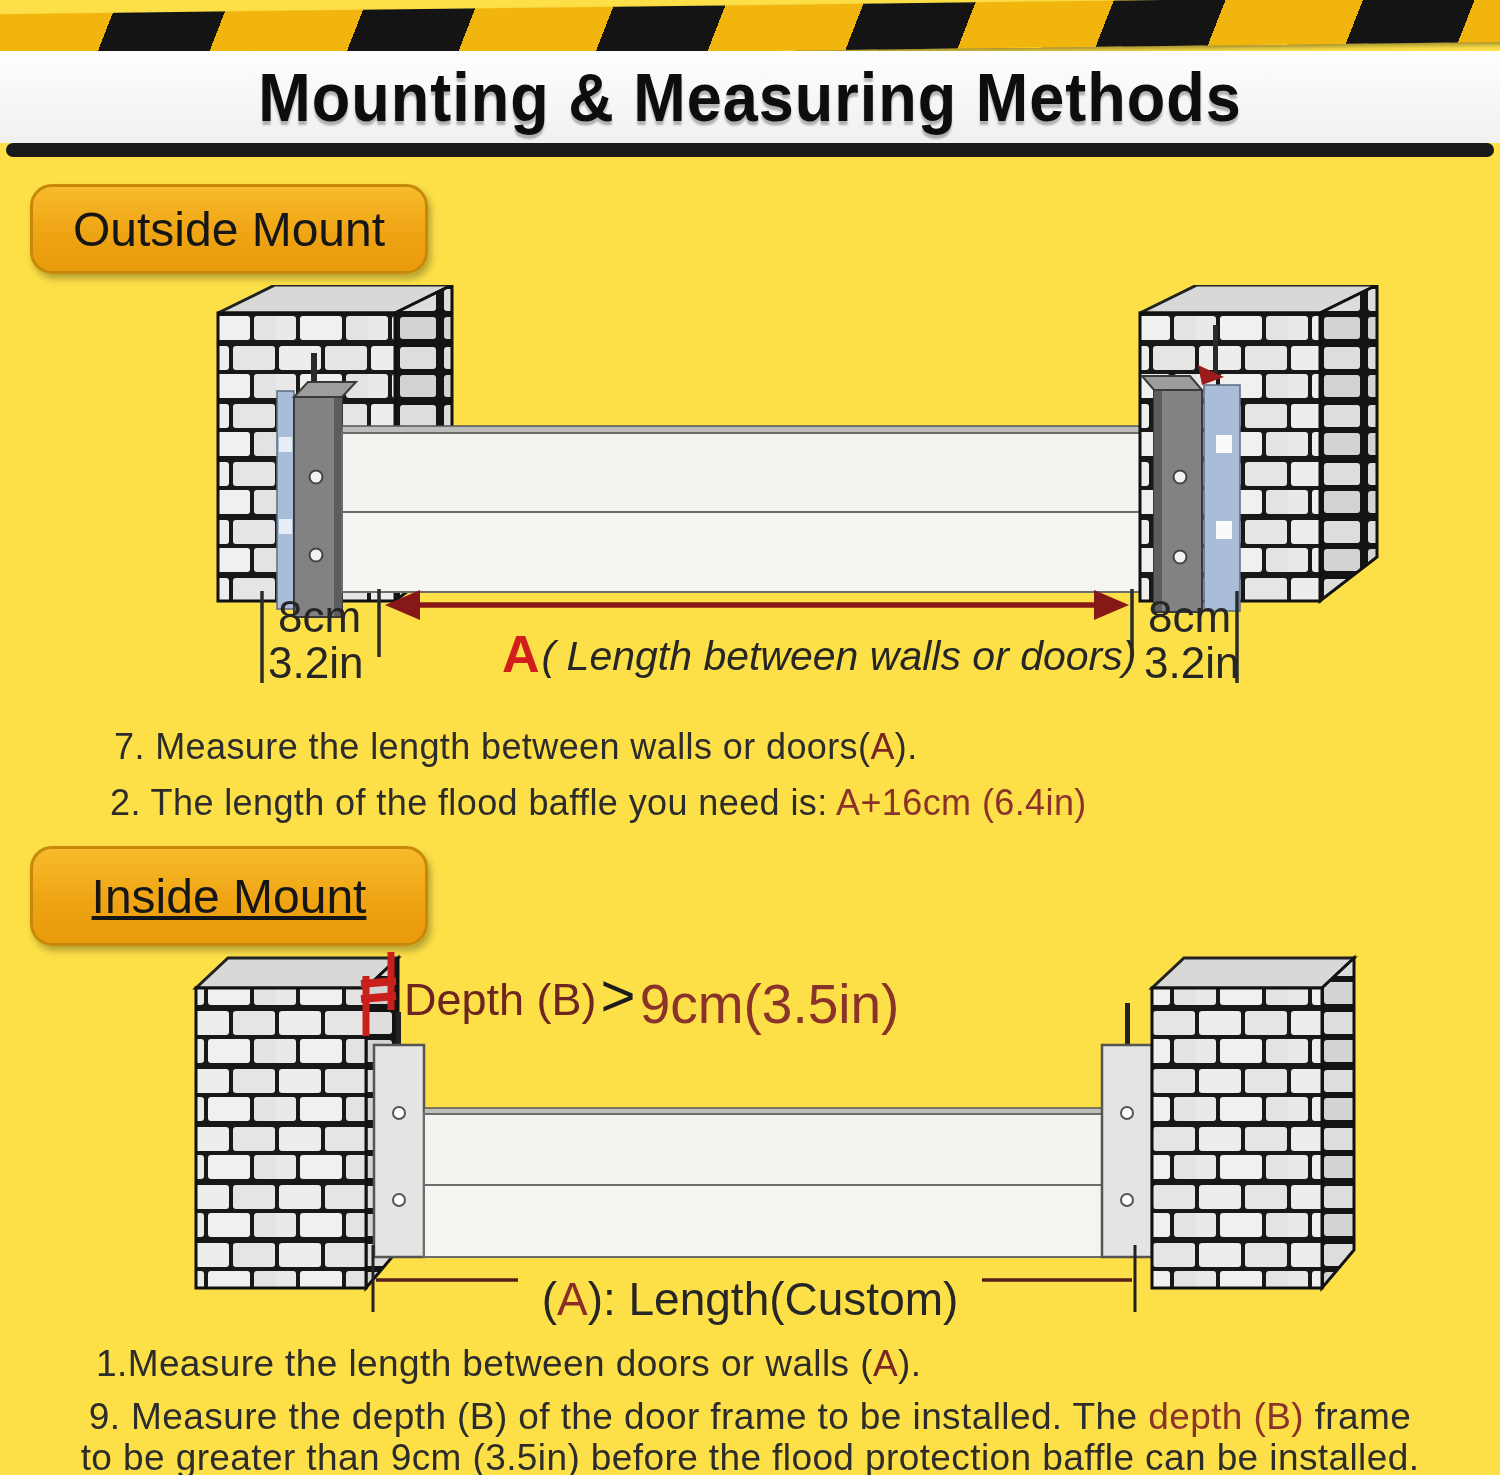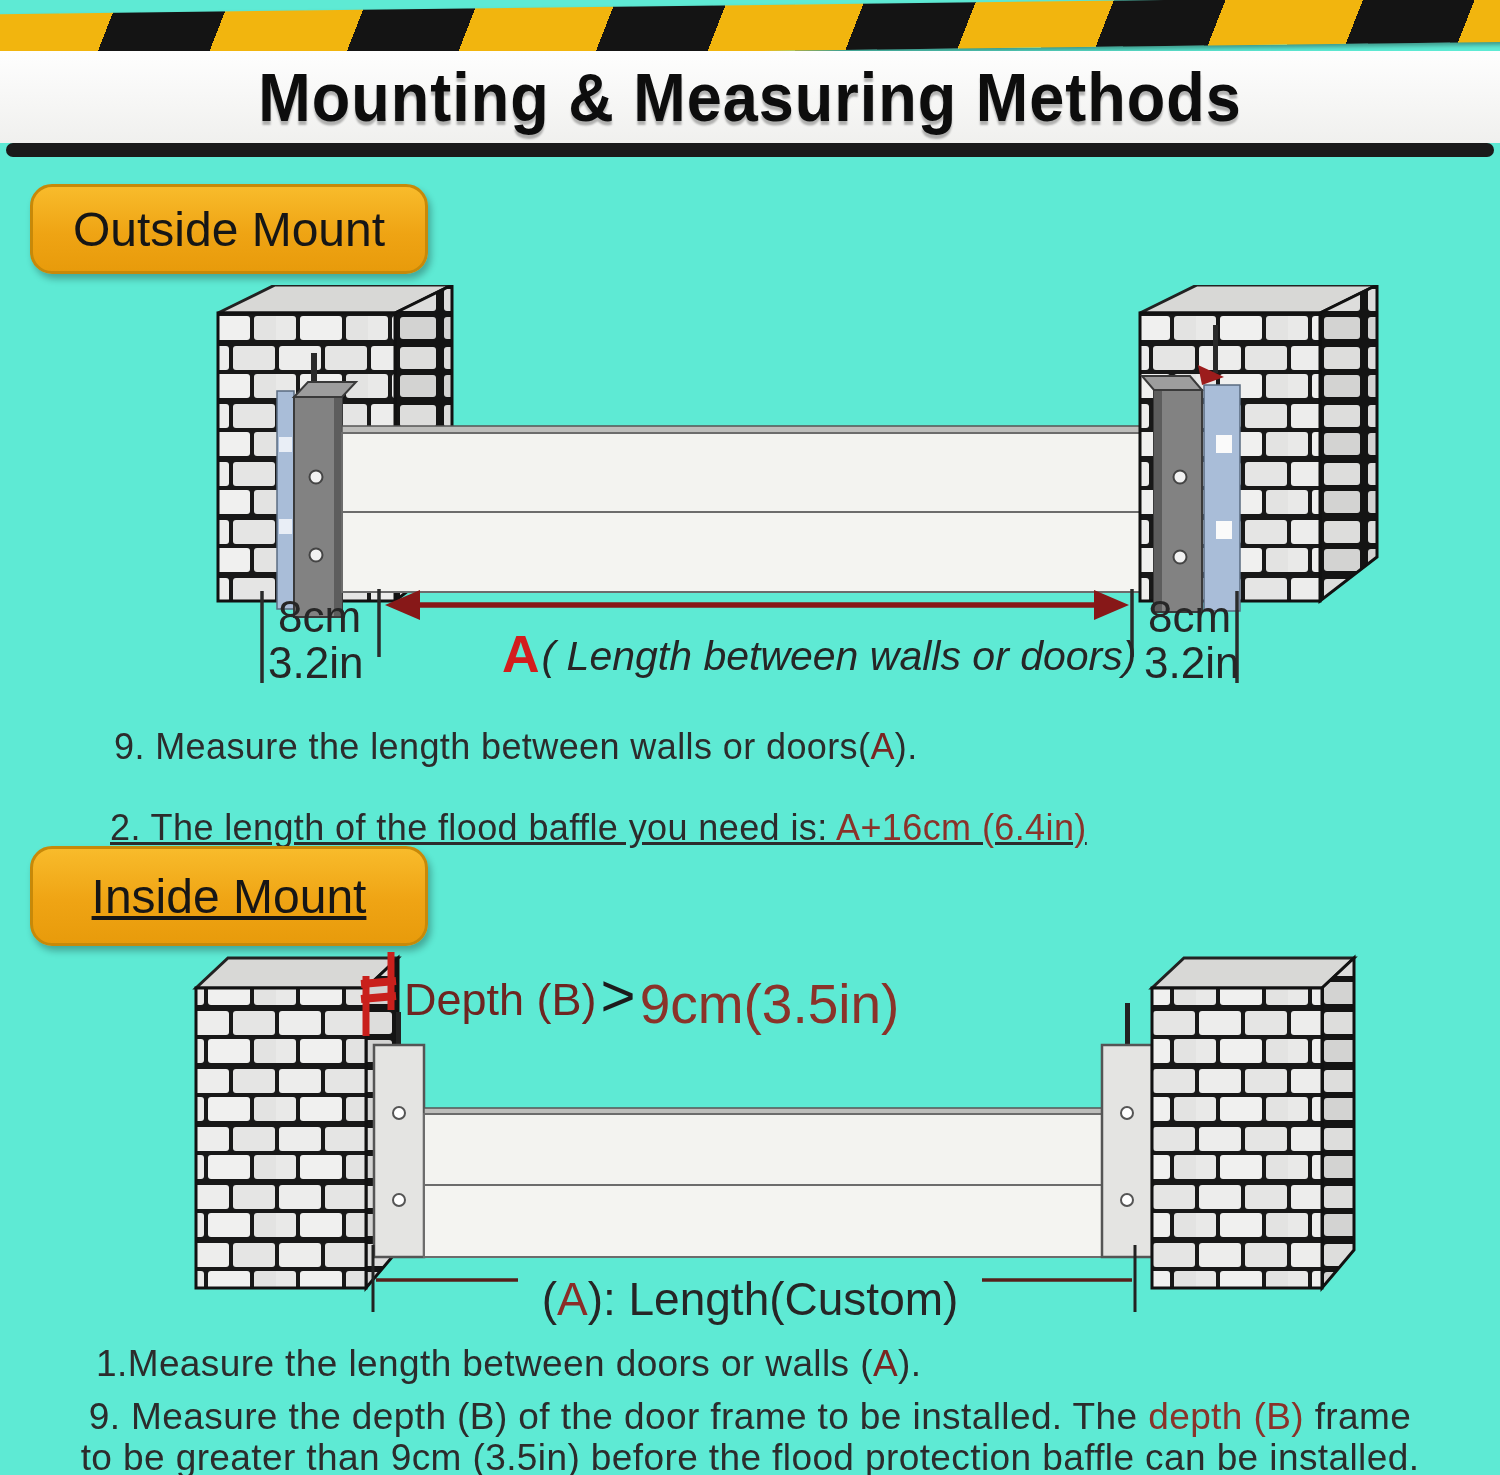--- a/index.html
+++ b/index.html
@@ -1,18 +1,18 @@
 <!DOCTYPE html>
 <html><head>
 <meta charset="utf-8">
 <style>
   * { margin:0; padding:0; box-sizing:border-box; }
   html,body { background:#ffffff; }
   body { width:1500px; height:1475px; font-family:"Liberation Sans", sans-serif; }
-  .page { position:relative; width:1500px; height:1475px; background:#5eead4; overflow:hidden; }
+  .page { position:relative; width:1500px; height:1475px; background:#fde047; overflow:hidden; }
 
   
   .hazard-wrap { position:absolute; top:0; left:0; width:1500px; height:58px; overflow:hidden; }
   .hazard { position:absolute; top:5px; left:-25px; width:1560px; height:46px;
     background:repeating-linear-gradient(112deg, #f2b50e 0 128px, #141414 128px 232px);
     transform:rotate(-0.7deg); box-shadow:0 3px 4px rgba(0,0,0,.35); }
   .title-band { position:absolute; top:51px; left:0; width:1500px; height:92px;
     background:linear-gradient(#fefefe,#f0f0ee); display:flex; align-items:center; justify-content:center; }
   .page-title { font-size:63px; font-weight:bold; color:#0d0d0d; letter-spacing:1px; transform:scaleY(1.1);
     text-shadow:0 3px 2px rgba(0,0,0,.28), 0 -1px 0 rgba(255,255,255,.65); white-space:nowrap; }
@@ -46,21 +46,21 @@
   #in-depth-label .d-name { color:#6e2521; font-size:45px; padding-top:8px; }
   #in-depth-label .d-gt   { color:#1c1c1c; font-size:60px; margin:0 4px; line-height:1; }
   #in-depth-label .d-val  { color:#8a332a; font-size:55px; padding-top:6px; }
 
   #in-length-label { left:750px; top:1272px; transform:translateX(-50%); font-size:46px; color:#262626; }
   #in-length-label .red-a { color:#8a2d28; }
 
   
   .step { position:absolute; font-size:36px; color:#2c2c2c; letter-spacing:.4px; white-space:nowrap; }
   #out-step1 { left:114px; top:726px; }
-  #out-step2 { left:110px; top:807px;text-decoration:underline; }
+  #out-step2 { left:110px; top:782px; }
   #in-step1  { left:96px;  top:1343px; font-size:37px; }
   #in-step2  { left:0; top:1396px; width:1500px; text-align:center; white-space:normal;
                font-size:37px; line-height:41px; padding:0 28px; }
   .hl-red  { color:#8a332a; }
   .hl-dark { color:#7a2622; }
 </style>
 </head>
 <body>
 
 <div class="page">
@@ -157,21 +157,21 @@
   <div class="lbl dim" id="out-cm-left">8cm</div>
   <div class="lbl dim" id="out-in-left">3.2in</div>
   <div class="lbl dim" id="out-cm-right">8cm</div>
   <div class="lbl dim" id="out-in-right">3.2in</div>
   <div class="lbl" id="out-span-label">
     <span class="big-a">A</span>
     <span class="span-text">( Length between walls or doors)</span>
   </div>
 
   <div class="step" id="out-step1">
-    <span>9. Measure the length between walls or doors(</span><span class="hl-dark">A</span><span>).</span>
+    <span>7. Measure the length between walls or doors(</span><span class="hl-dark">A</span><span>).</span>
   </div>
   <div class="step" id="out-step2">
     <span>2. The length of the flood baffle you need is: </span><span class="hl-red">A+16cm (6.4in)</span>
   </div>
 
   <div class="badge" id="badge-inside">
     <span>Inside Mount</span>
   </div>
 
   <svg class="diag" id="diag-inside" width="1500" height="400" viewBox="0 0 1500 400">

